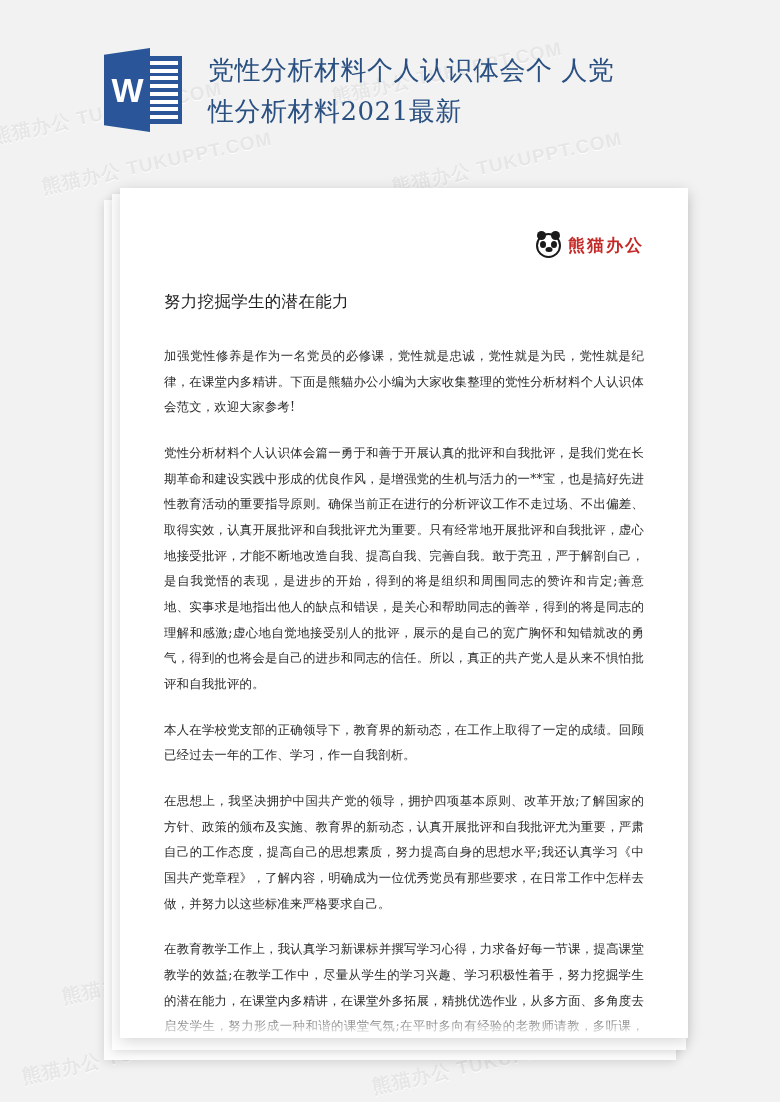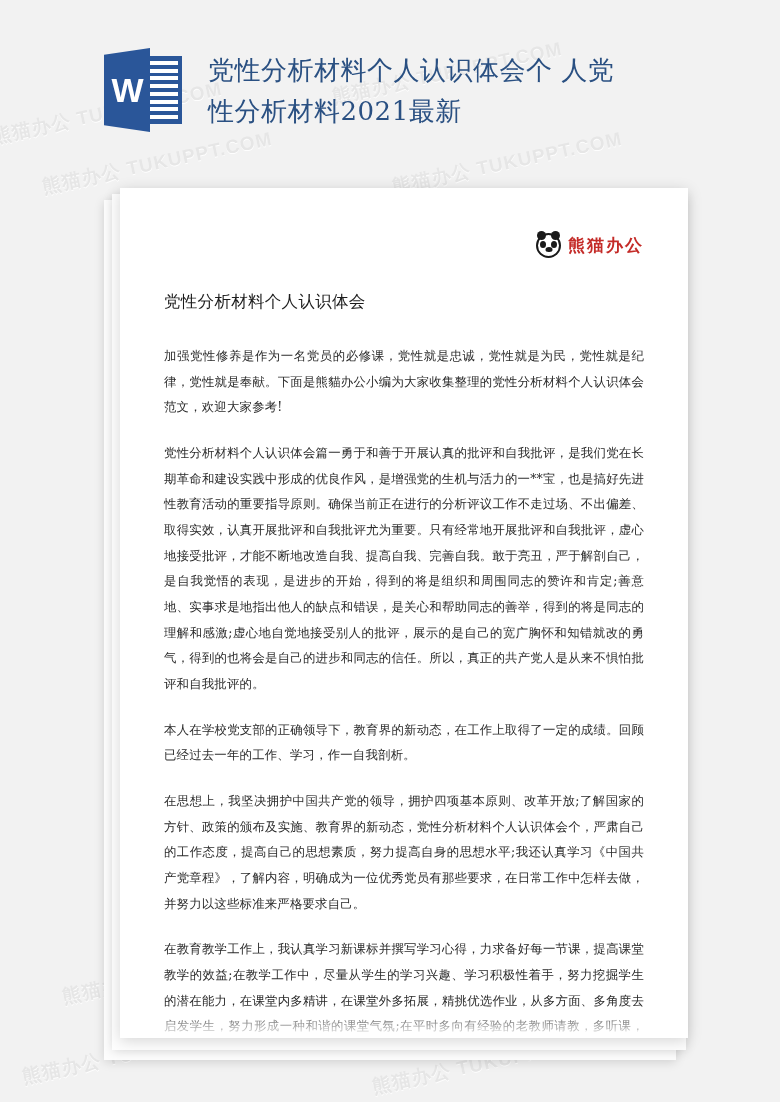--- a/index.html
+++ b/index.html
@@ -271,23 +271,23 @@
       <div class="eyes">
           <i></i>
           <i></i>
         </div>
       <div class="nose"></div>
     </div>
     <div class="brand-text">熊猫办公</div>
   </div>
 
   <div class="doc-title">
-    <span class="t-line">党性分析材料个人认识体会</span>
-  </div>
-
-  <p class="para">加强党性修养是作为一名党员的必修课，党性就是忠诚，党性就是为民，党性就是纪律，党性就是奉献。下面是熊貓办公小编为大家收集整理的党性分析材料个人认识体会范文，欢迎大家参考!</p>
+    <span class="t-line">努力挖掘学生的潜在能力</span>
+  </div>
+
+  <p class="para">加强党性修养是作为一名党员的必修课，党性就是忠诚，党性就是为民，党性就是纪律，在课堂内多精讲。下面是熊貓办公小编为大家收集整理的党性分析材料个人认识体会范文，欢迎大家参考!</p>
   <p class="para">党性分析材料个人认识体会篇一勇于和善于开展认真的批评和自我批评，是我们党在长期革命和建设实践中形成的优良作风，是增强党的生机与活力的一**宝，也是搞好先进性教育活动的重要指导原则。确保当前正在进行的分析评议工作不走过场、不出偏差、取得实效，认真开展批评和自我批评尤为重要。只有经常地开展批评和自我批评，虚心地接受批评，才能不断地改造自我、提高自我、完善自我。敢于亮丑，严于解剖自己，是自我觉悟的表现，是进步的开始，得到的将是组织和周围同志的赞许和肯定;善意地、实事求是地指出他人的缺点和错误，是关心和帮助同志的善举，得到的将是同志的理解和感激;虚心地自觉地接受别人的批评，展示的是自己的宽广胸怀和知错就改的勇气，得到的也将会是自己的进步和同志的信任。所以，真正的共产党人是从来不惧怕批评和自我批评的。</p>
   <p class="para">本人在学校党支部的正确领导下，教育界的新动态，在工作上取得了一定的成绩。回顾已经过去一年的工作、学习，作一自我剖析。</p>
-  <p class="para">在思想上，我坚决拥护中国共产党的领导，拥护四项基本原则、改革开放;了解国家的方针、政策的颁布及实施、教育界的新动态，党性分析材料个人认识体会个，严肃自己的工作态度，提高自己的思想素质，努力提高自身的思想水平;我还认真学习《中国共产党章程》，了解内容，明确成为一位优秀党员有那些要求，在日常工作中怎样去做，并努力以这些标准来严格要求自己。</p>
+  <p class="para">在思想上，我坚决拥护中国共产党的领导，拥护四项基本原则、改革开放;了解国家的方针、政策的颁布及实施、教育界的新动态，认真开展批评和自我批评尤为重要，严肃自己的工作态度，提高自己的思想素质，努力提高自身的思想水平;我还认真学习《中国共产党章程》，了解内容，明确成为一位优秀党员有那些要求，在日常工作中怎样去做，并努力以这些标准来严格要求自己。</p>
   <p class="para">在教育教学工作上，我认真学习新课标并撰写学习心得，力求备好每一节课，提高课堂教学的效益;在教学工作中，尽量从学生的学习兴趣、学习积极性着手，努力挖掘学生的潜在能力，在课堂内多精讲，在课堂外多拓展，精挑优选作业，从多方面、多角度去启发学生，努力形成一种和谐的课堂气氛;在平时多向有经验的老教师请教，多听课，多学习有益于提高自身教学水平的教学经验。</p>
 
   <div class="bottom-fade"></div>
 </div>
 
 </body></html>

